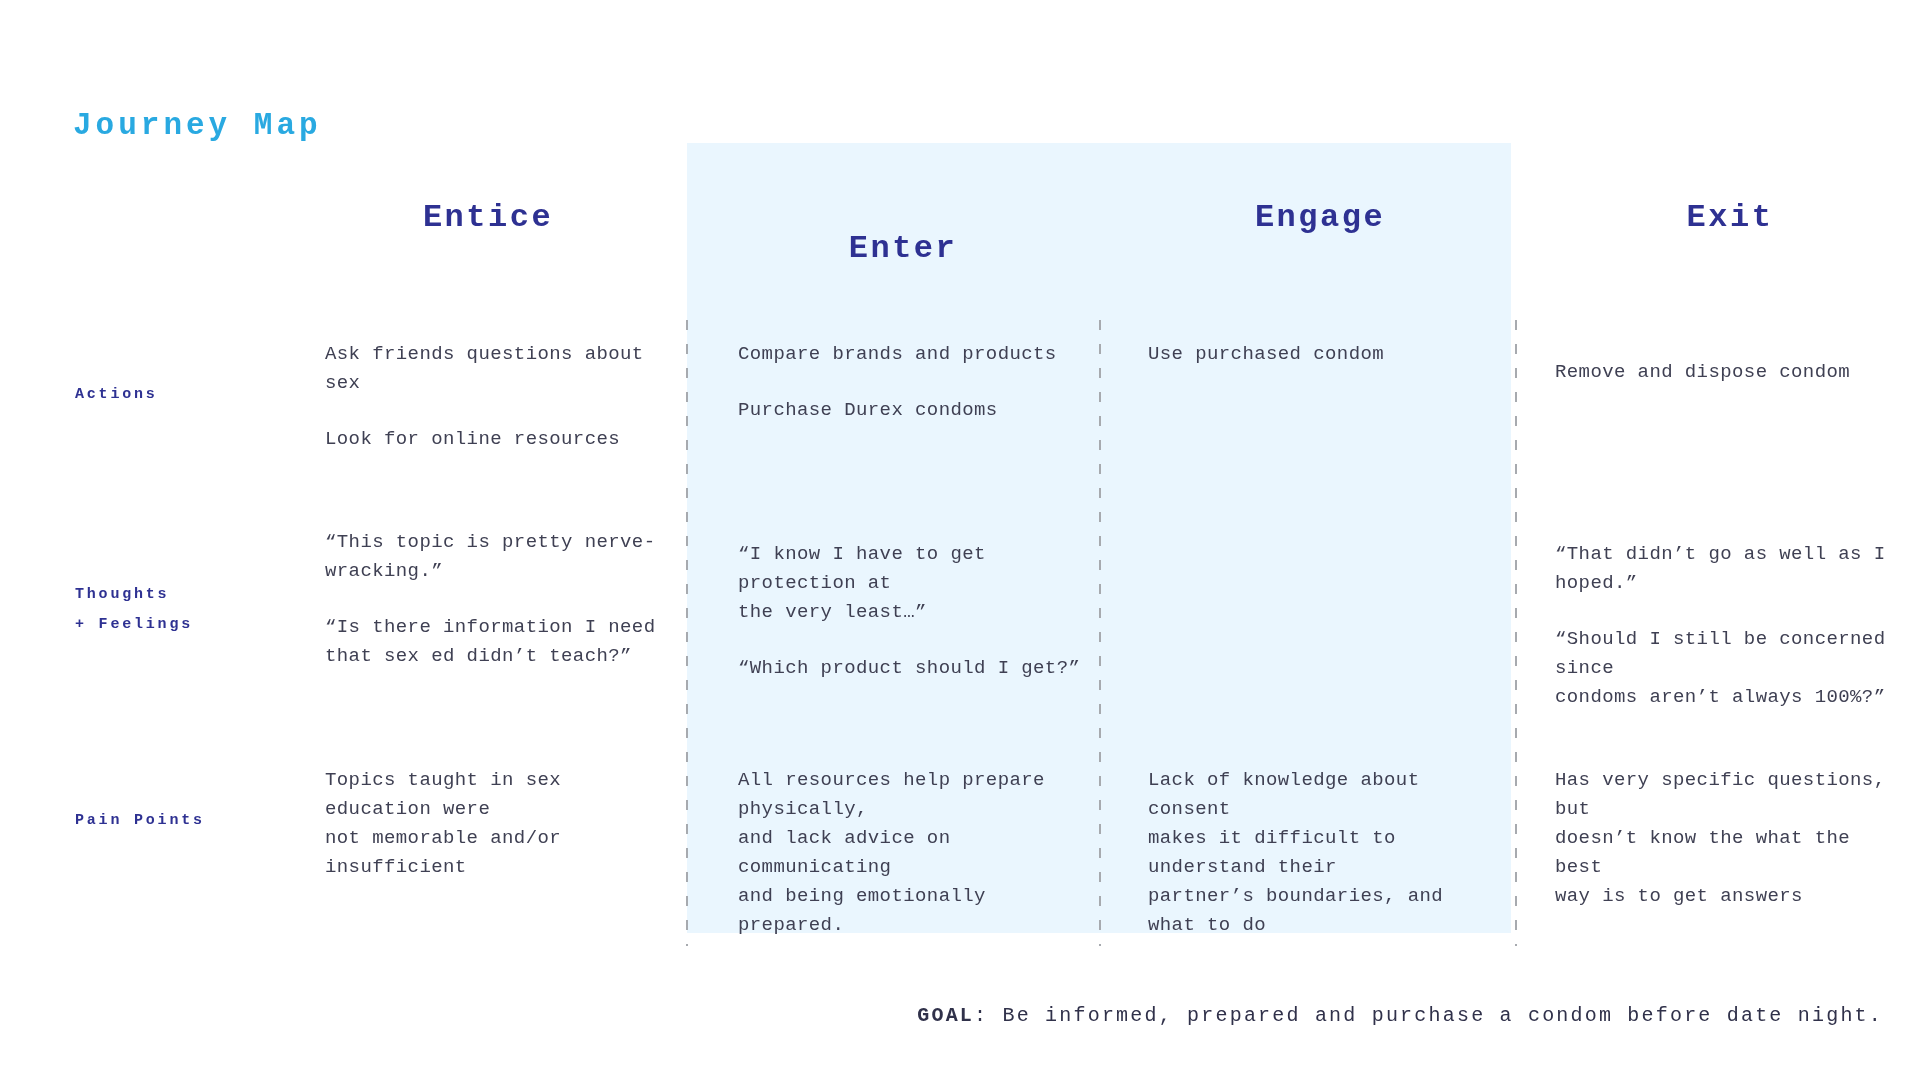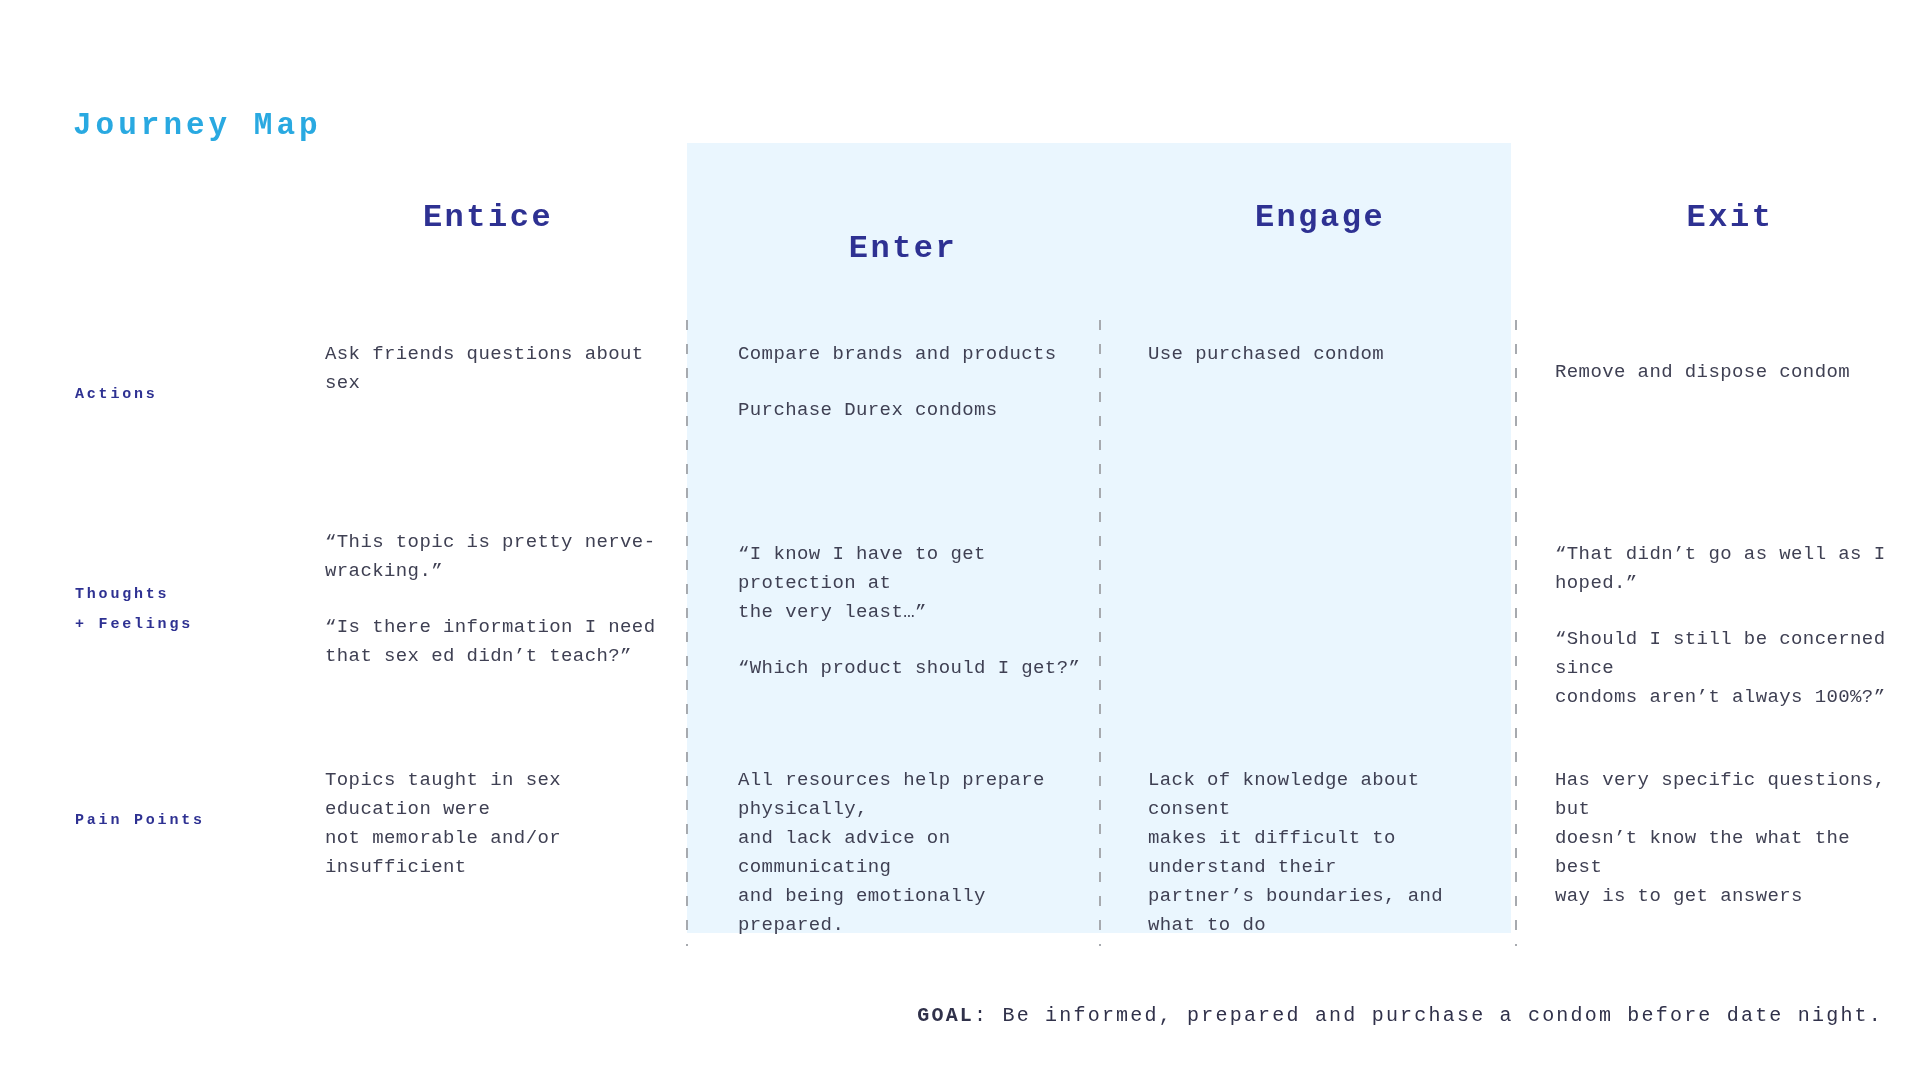--- a/index.html
+++ b/index.html
@@ -69,20 +69,21 @@
   <div class="stage-header" style="left:1320px;">Engage</div>
   <div class="stage-header" style="left:1730px;">Exit</div>
 
   <div class="row-label" style="top:332px;">Actions</div>
   <div class="row-label" style="top:532px;">Thoughts
 + Feelings</div>
   <div class="row-label" style="top:758px;">Pain Points</div>
 
   <div class="cell" style="left:317px;top:332px;width:365px;">
     <p>Ask friends questions about sex</p>
+    <p>Look for online resources</p>
   </div>
   <div class="cell" style="left:730px;top:332px;width:370px;">
     <p>Compare brands and products</p>
     <p>Purchase Durex condoms</p>
   </div>
   <div class="cell" style="left:1140px;top:332px;width:370px;">
     <p>Use purchased condom</p>
   </div>
   <div class="cell" style="left:1547px;top:350px;width:350px;">
     <p>Remove and dispose condom</p>

